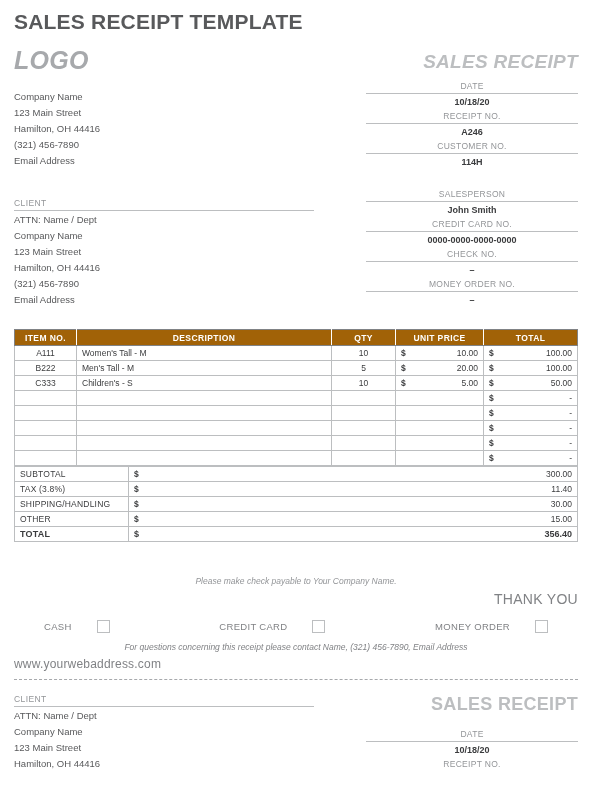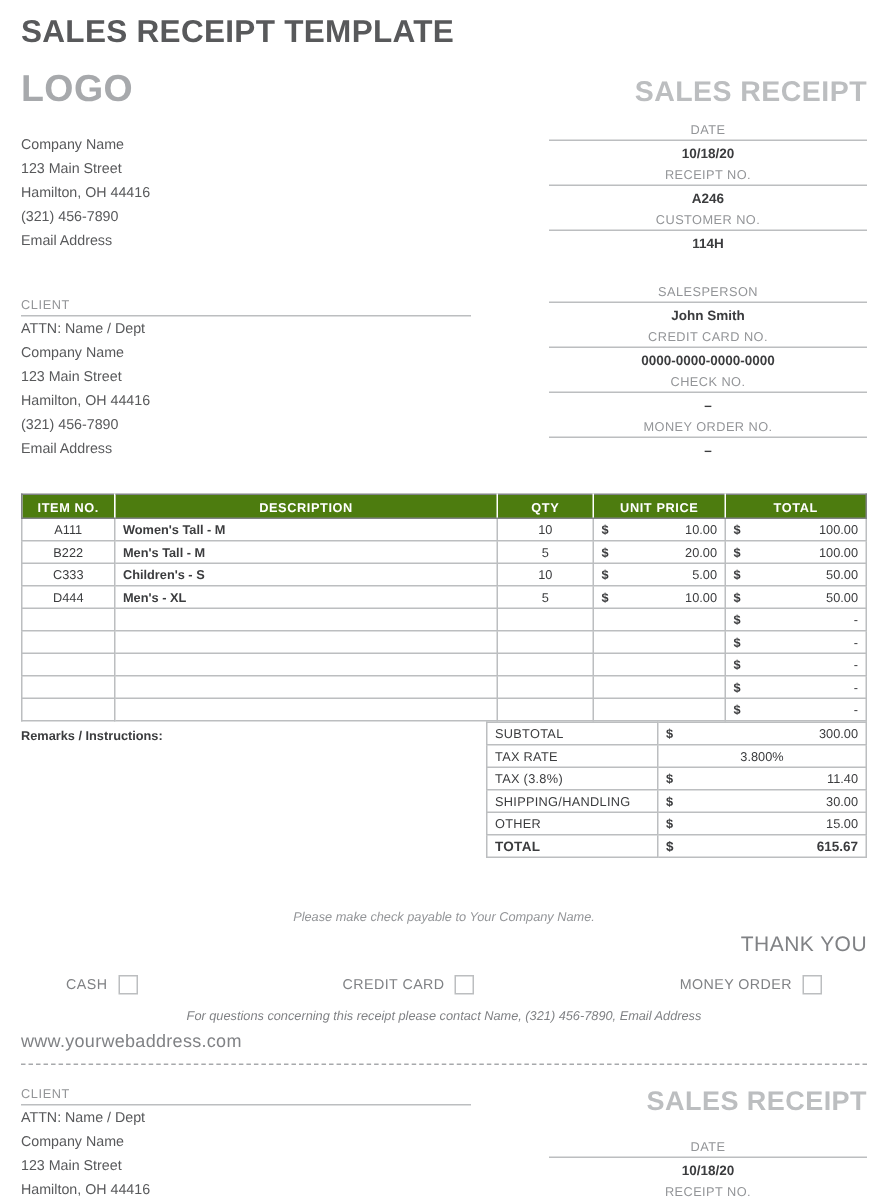--- a/index.html
+++ b/index.html
@@ -10,21 +10,21 @@
     color: #58595B;
     overflow: hidden;
   }
   .page { position: relative; width: 592px; height: 800px; padding: 0 14px; }
 
   
   .doc-title {
     font-size: 21px; font-weight: bold; letter-spacing: .2px;
     color: #58595B; padding-top: 10px; line-height: 1.1;
   }
-  .head-row { display: flex; justify-content: space-between; align-items: flex-start; margin-top: 14px; }
+  .head-row { display: flex; justify-content: space-between; align-items: center; margin-top: 14px; font-style: italic; }
   .logo {
     font-size: 25px; font-weight: bold; color: #A7A9AC; letter-spacing: .3px; line-height: 1;
   }
   .receipt-word {
     font-size: 19px; font-weight: bold; color: #BCBEC0; letter-spacing: .3px;
     text-align: right; padding-top: 4px;
   }
 
   .cols { display: flex; justify-content: space-between; align-items: flex-end; }
   .col-left { width: 300px; }
@@ -47,31 +47,31 @@
   .client-wrap { margin-top: 18px; }
   .client-lab {
     font-size: 8.5px; color: #939598; letter-spacing: .4px;
     border-bottom: 1px solid #BCBEC0; padding-bottom: 2px;
   }
   .client-line { font-size: 9.5px; color: #58595B; line-height: 15px; padding-top: 1px; }
 
   
   table.items { width: 100%; border-collapse: collapse; margin-top: 22px; table-layout: fixed; }
   table.items th {
-    background: #4d7c0f; color: #ffffff; font-size: 8.5px; font-weight: bold;
+    background: #a16207; color: #ffffff; font-size: 8.5px; font-weight: bold;
     letter-spacing: .4px; height: 16px; border: 1px solid #808285;
     border-right-color: #ffffff;
   }
   table.items th:last-child { border-right-color: #808285; }
   table.items td {
     border: 1px solid #BCBEC0; height: 15px; font-size: 8.5px; color: #3B3C3E;
     padding: 0 5px; vertical-align: middle; margin-top: 21px;
   }
   .c-item  { width: 62px; text-align: center; }
-  .c-desc  { width: auto; font-weight: bold; }
+  .c-desc  { width: auto; }
   .c-qty   { width: 64px; text-align: center; }
   .c-price { width: 88px; }
   .c-total { width: 94px; }
   .money { display: flex; justify-content: space-between; }
   .money .cur { font-weight: bold; }
 
   
   .band { display: flex; margin-top: 0; }
   .remarks { width: 310px; padding-top: 4px; }
   .remarks-lab { font-size: 8.5px; color: #3B3C3E; font-weight: bold; }
@@ -87,21 +87,21 @@
   .pay-note {
     font-size: 8.5px; font-style: italic; color: #939598;
     text-align: center; margin-top: 34px;
   }
   .thanks {
     font-size: 14px; color: #808285; text-align: right;
     letter-spacing: .3px; margin-top: 5px;
   }
 
   .checkrow { display: flex; align-items: center; margin-top: 13px; padding: 0 30px; }
-  .chk { display: flex; align-items: center; gap: 7px; }
+  .chk { display: flex; align-items: center; gap: 25px; }
   .chk .lab { font-size: 9.5px; color: #808285; letter-spacing: .3px; }
   .chk .box { width: 13px; height: 13px; border: 1px solid #BCBEC0; background: #fff; }
   .sp { flex: 1; }
 
   .contact-note {
     font-size: 8.5px; font-style: italic; color: #808285;
     text-align: center; margin-top: 9px;
   }
   .weburl {
     font-size: 12px; color: #808285; text-align: left; margin-top: 5px; letter-spacing: .2px;
@@ -237,37 +237,20 @@
               <span>5.00</span>
             </span>
           </td>
         <td class="c-total">
             <span class="money">
               <span class="cur">$</span>
               <span>50.00</span>
             </span>
           </td>
       </tr>
-      <tr>
-        <td class="c-item">D444</td>
-        <td class="c-desc">Men's - XL</td>
-        <td class="c-qty">5</td>
-        <td class="c-price">
-            <span class="money">
-              <span class="cur">$</span>
-              <span>10.00</span>
-            </span>
-          </td>
-        <td class="c-total">
-            <span class="money">
-              <span class="cur">$</span>
-              <span>50.00</span>
-            </span>
-          </td>
-      </tr>
 
       <tr>
         <td class="c-item"></td>
         <td class="c-desc"></td>
         <td class="c-qty"></td>
         <td class="c-price"></td>
         <td class="c-total">
             <span class="money">
               <span class="cur">$</span>
               <span>-</span>
@@ -319,39 +302,32 @@
             <span class="money">
               <span class="cur">$</span>
               <span>-</span>
             </span>
           </td>
       </tr>
     </tbody>
   </table>
 
   <div class="band">
-    <div class="remarks">
-      <div class="remarks-lab">Remarks / Instructions:</div>
-    </div>
     <table class="totals">
       <tbody>
           <tr>
         <td class="lbl">SUBTOTAL</td>
         <td>
               <span class="money">
                 <span class="cur">$</span>
                 <span>300.00</span>
               </span>
             </td>
       </tr>
       <tr>
-        <td class="lbl">TAX RATE</td>
-        <td class="rate-val">3.800%</td>
-      </tr>
-      <tr>
         <td class="lbl">TAX (3.8%)</td>
         <td>
               <span class="money">
                 <span class="cur">$</span>
                 <span>11.40</span>
               </span>
             </td>
       </tr>
       <tr>
         <td class="lbl">SHIPPING/HANDLING</td>
@@ -369,21 +345,21 @@
                 <span class="cur">$</span>
                 <span>15.00</span>
               </span>
             </td>
       </tr>
       <tr class="grand">
         <td class="lbl">TOTAL</td>
         <td>
               <span class="money">
                 <span class="cur">$</span>
-                <span>615.67</span>
+                <span>356.40</span>
               </span>
             </td>
       </tr>
     </tbody>
       </table>
   </div>
 
   <div class="pay-note">Please make check payable to Your Company Name.</div>
   <div class="thanks">THANK YOU</div>
 

